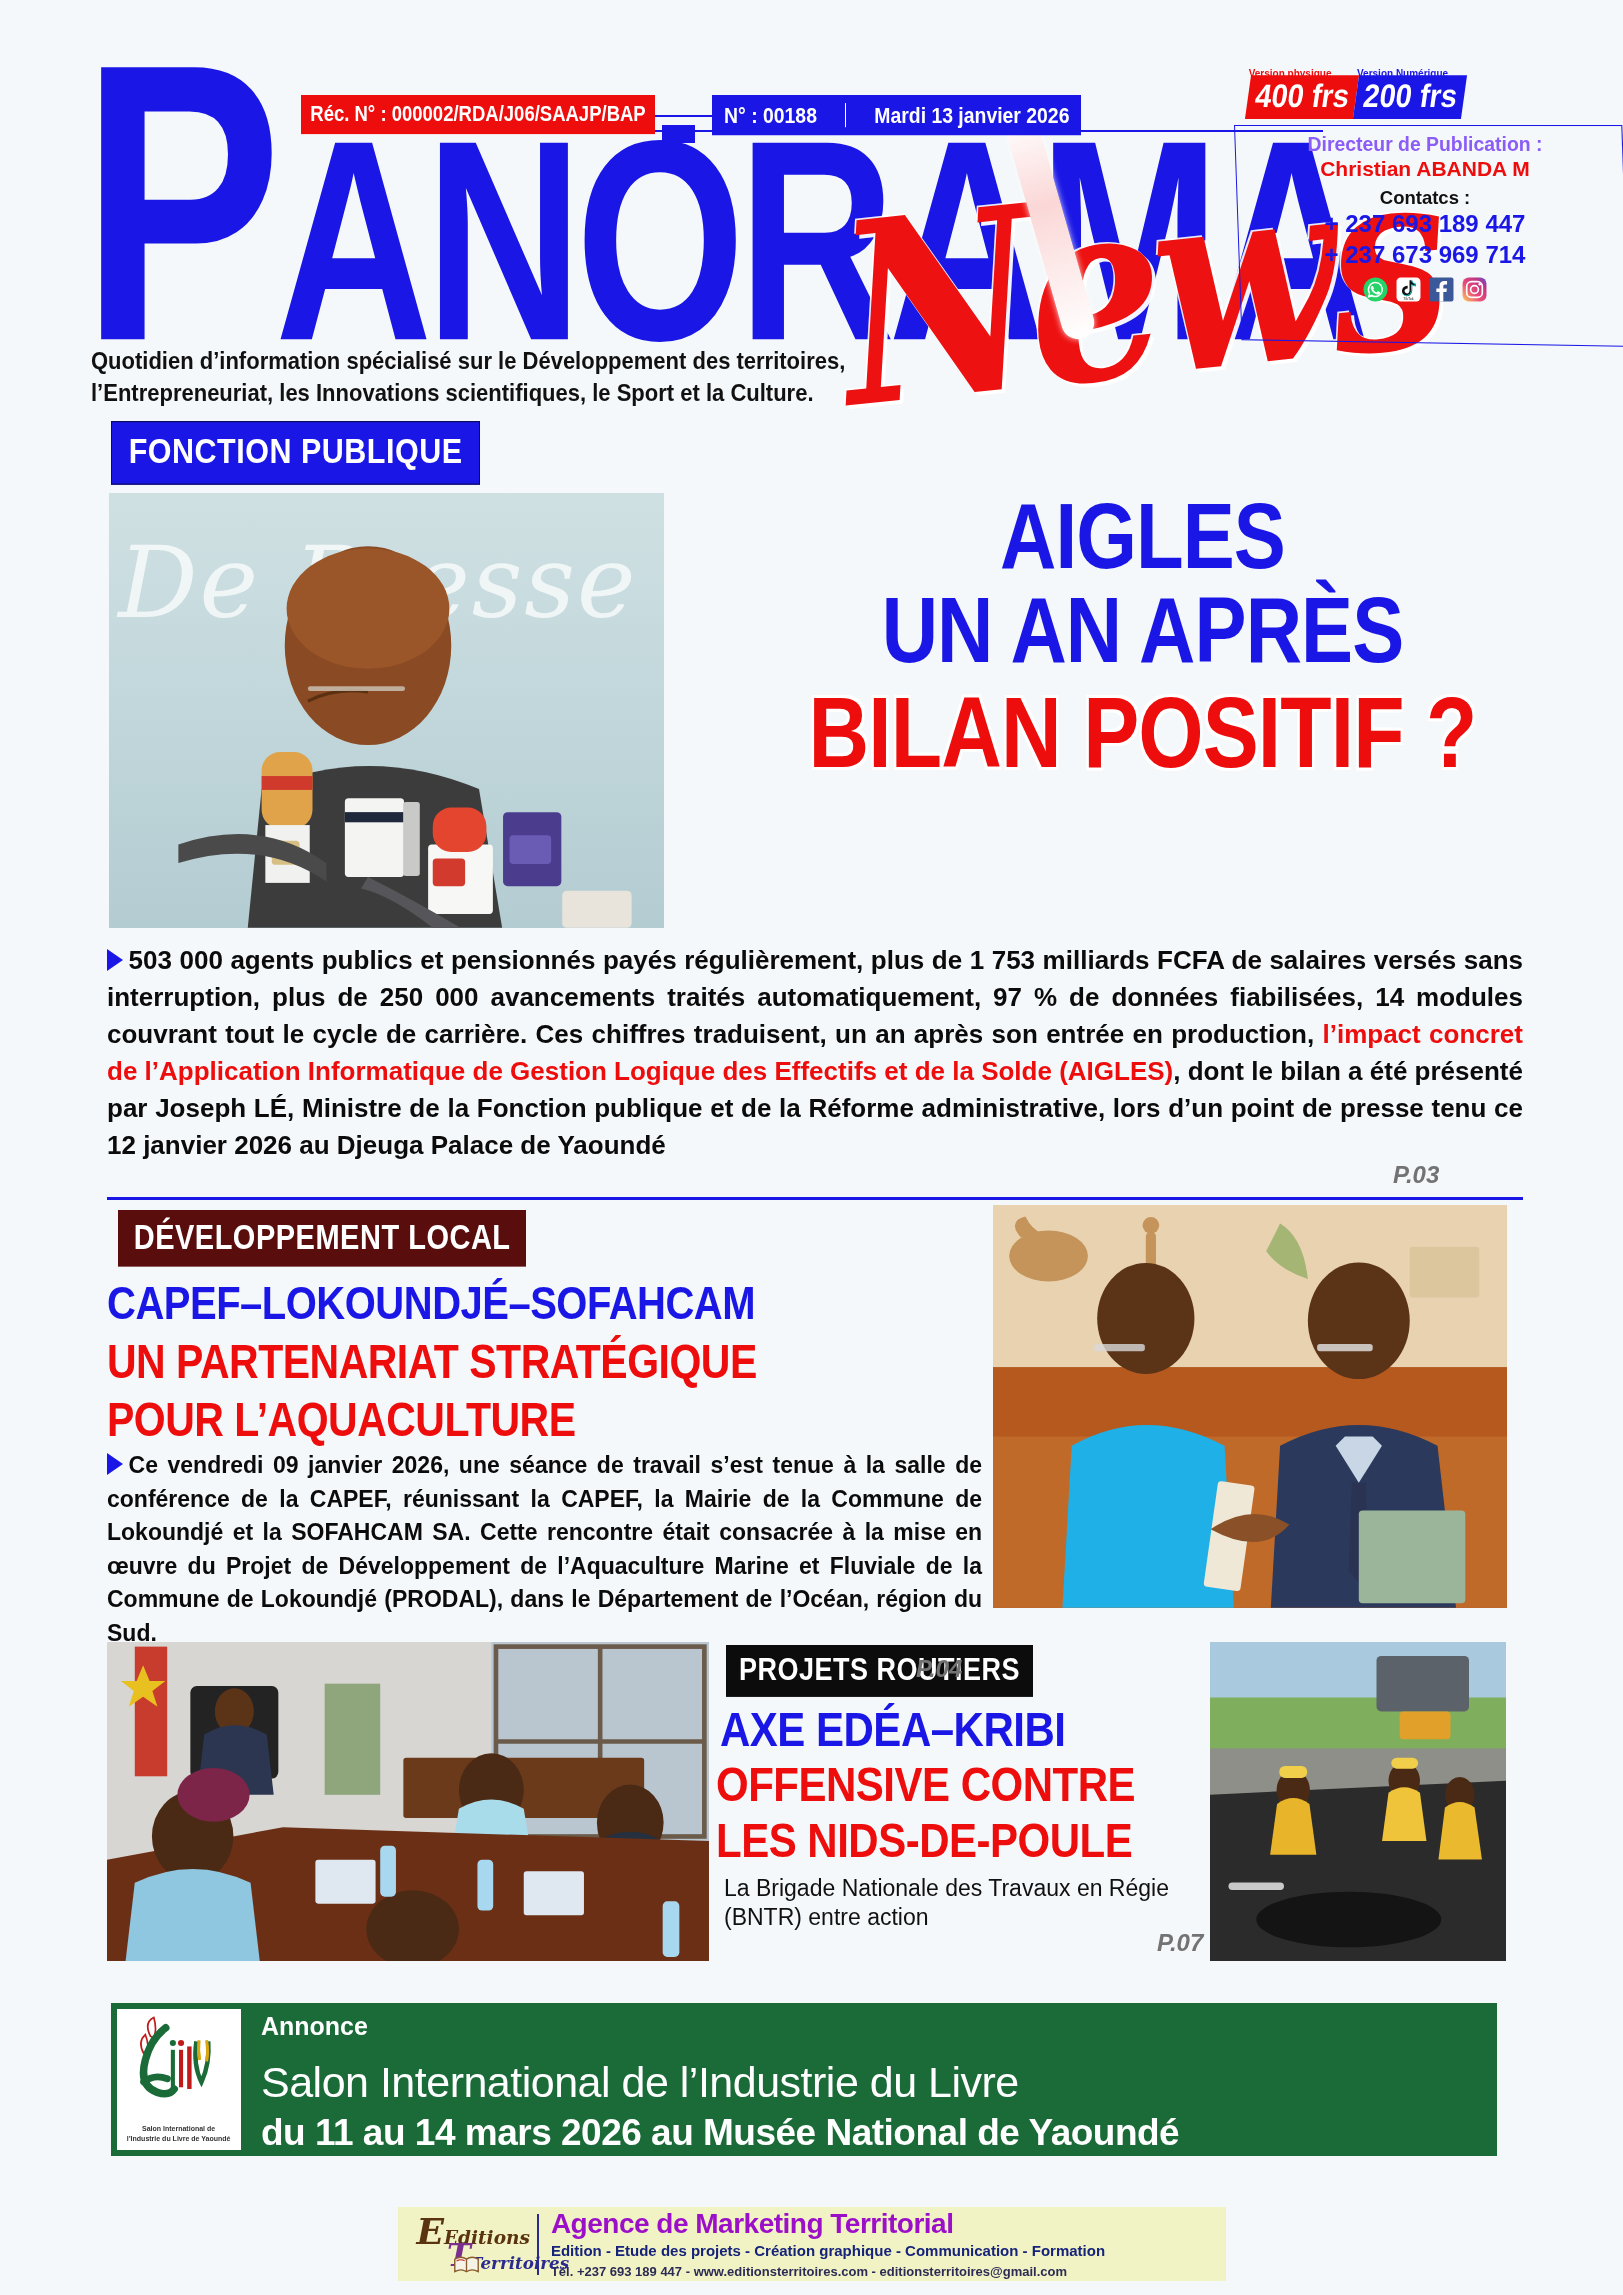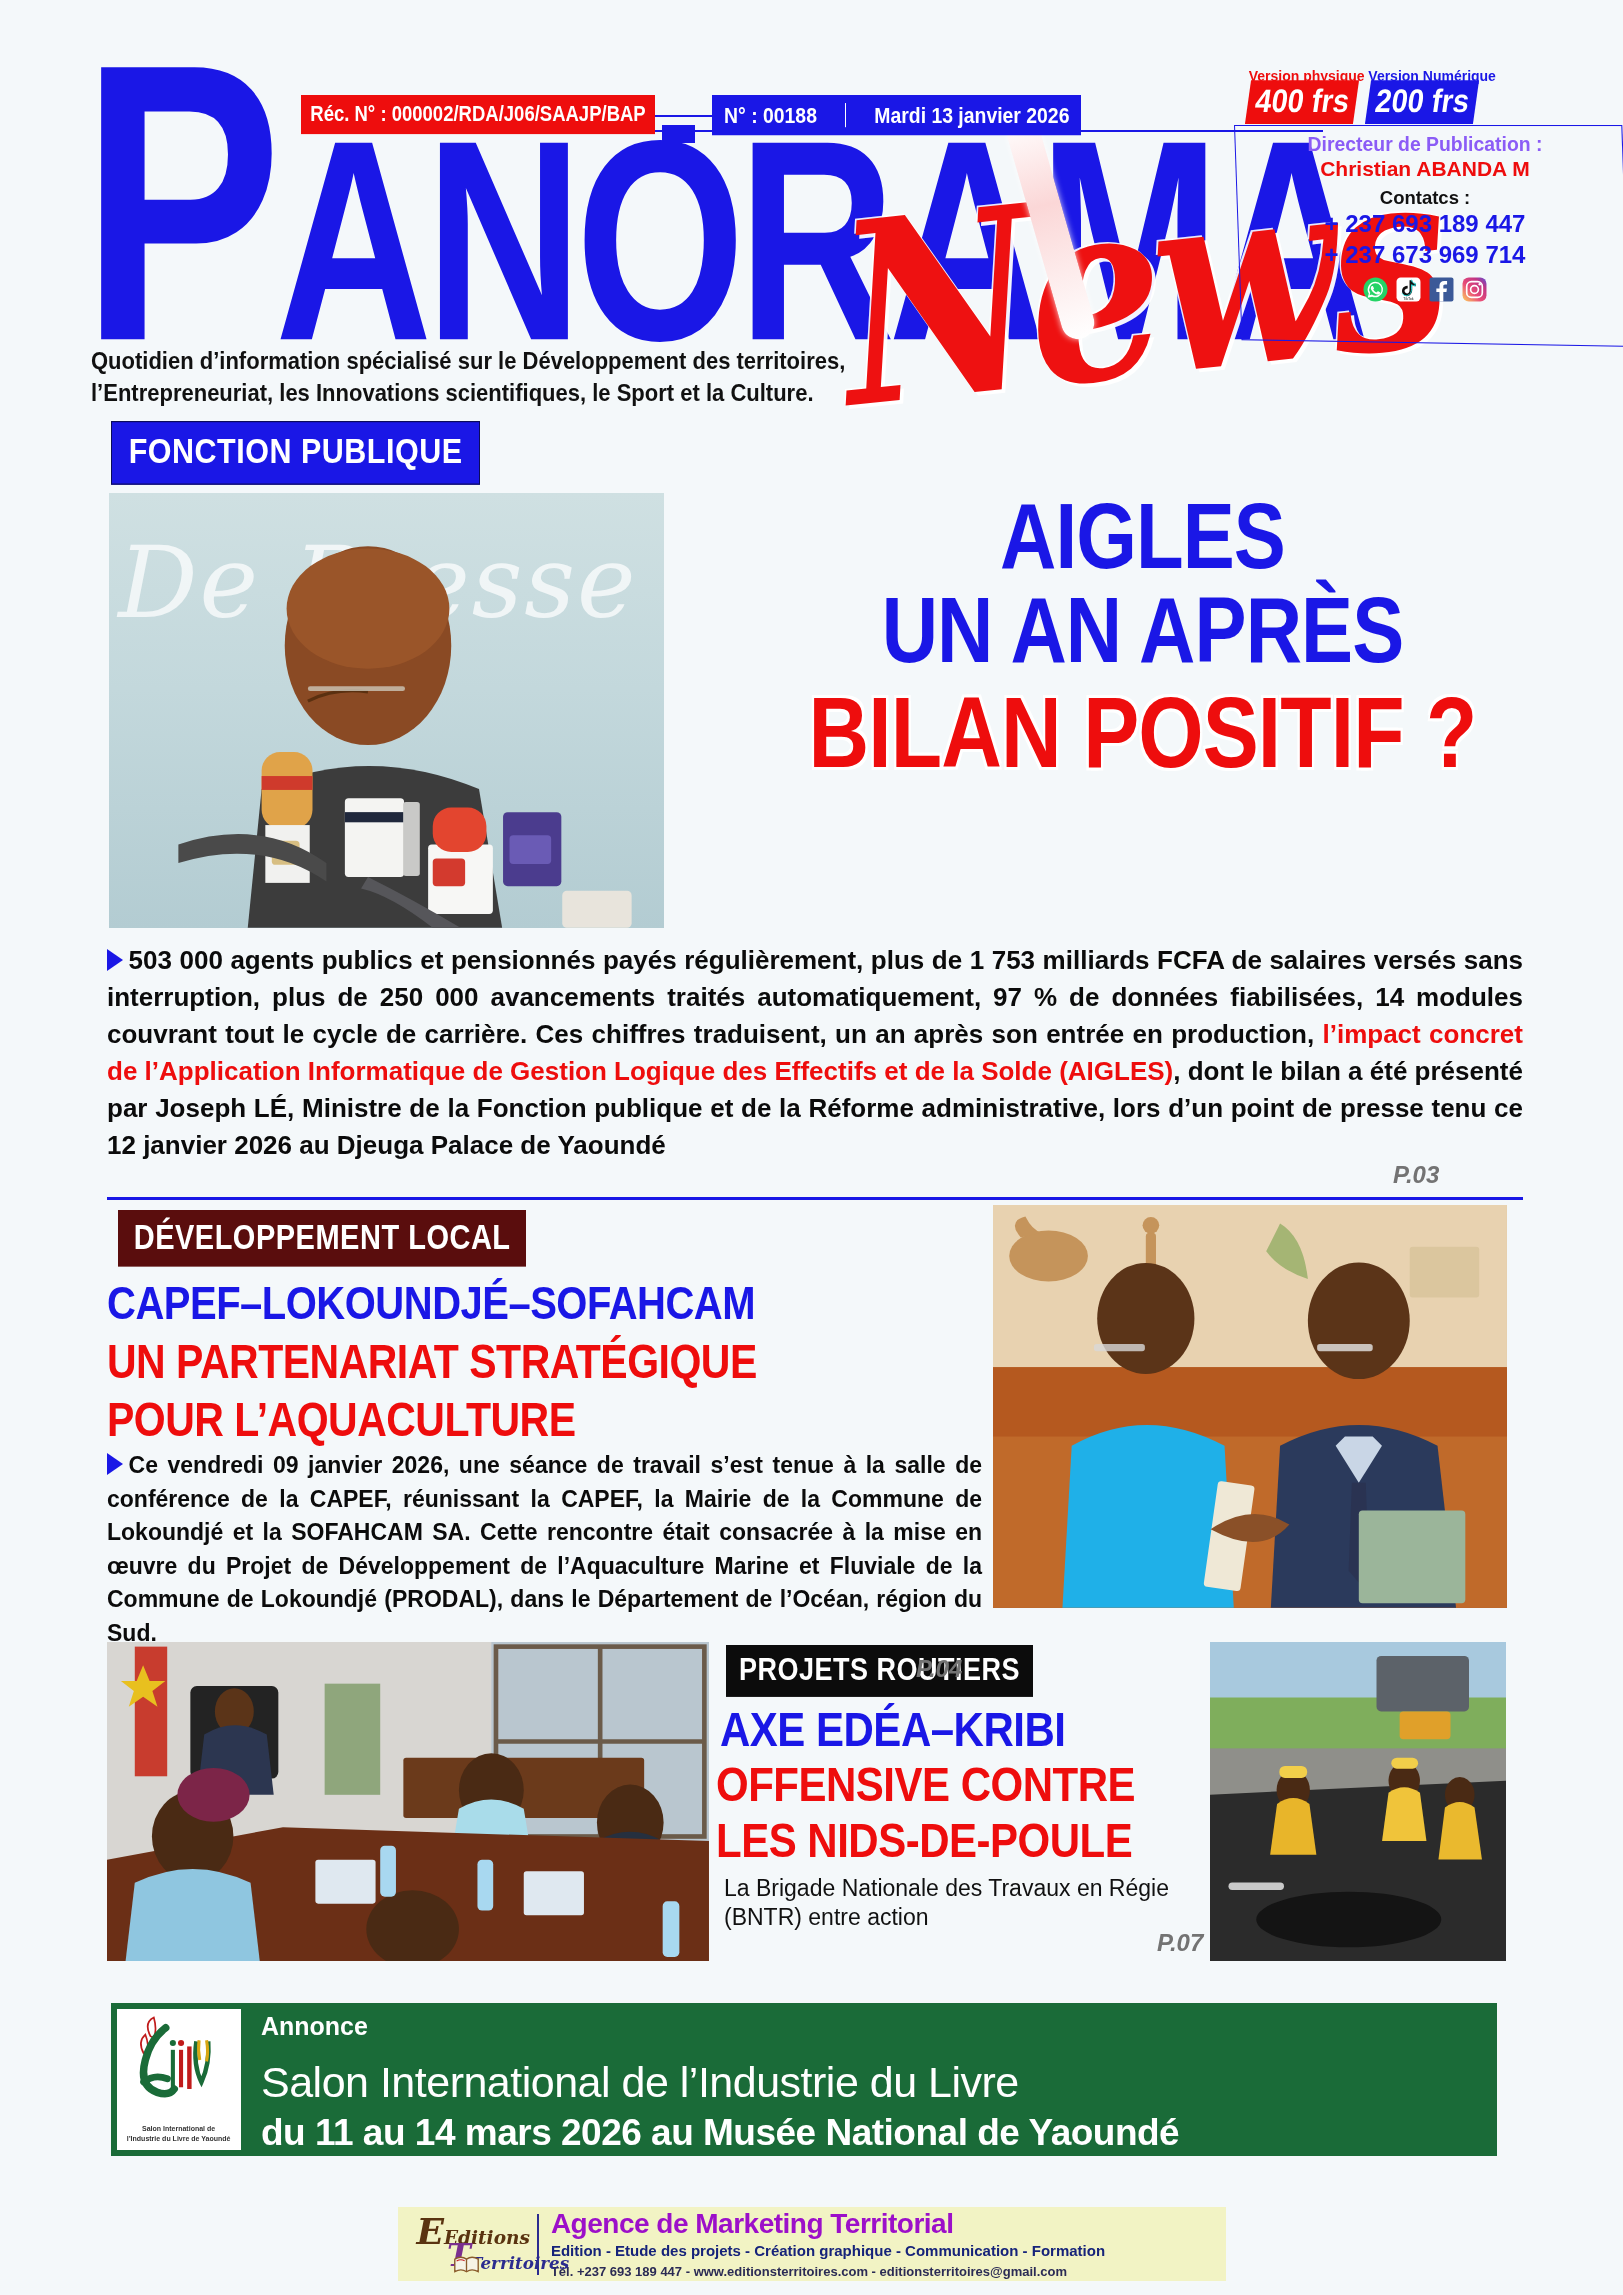--- a/index.html
+++ b/index.html
@@ -157,21 +157,21 @@
   .price-wrap {
     position: absolute;
     left: 1245px; top: 68px;
     z-index: 10;
     display: flex;
     align-items: flex-end;
     gap: 0px;
   }
   .price-col { display: flex; flex-direction: column; align-items: flex-start; }
   .price-label {
-    font-size: 14px;
+    font-size: 10px;
     font-weight: bold;
     padding-left: 3.7px;
     margin-bottom: 0.9px;
   }
   .price-label.phys { color: #ee0d0d; }
   .price-label.num  { color: #1a17e6; text-align: center; }
   .price-tag {
     font-size: 29px;
     font-weight: bold;
     color: #ffffff;

